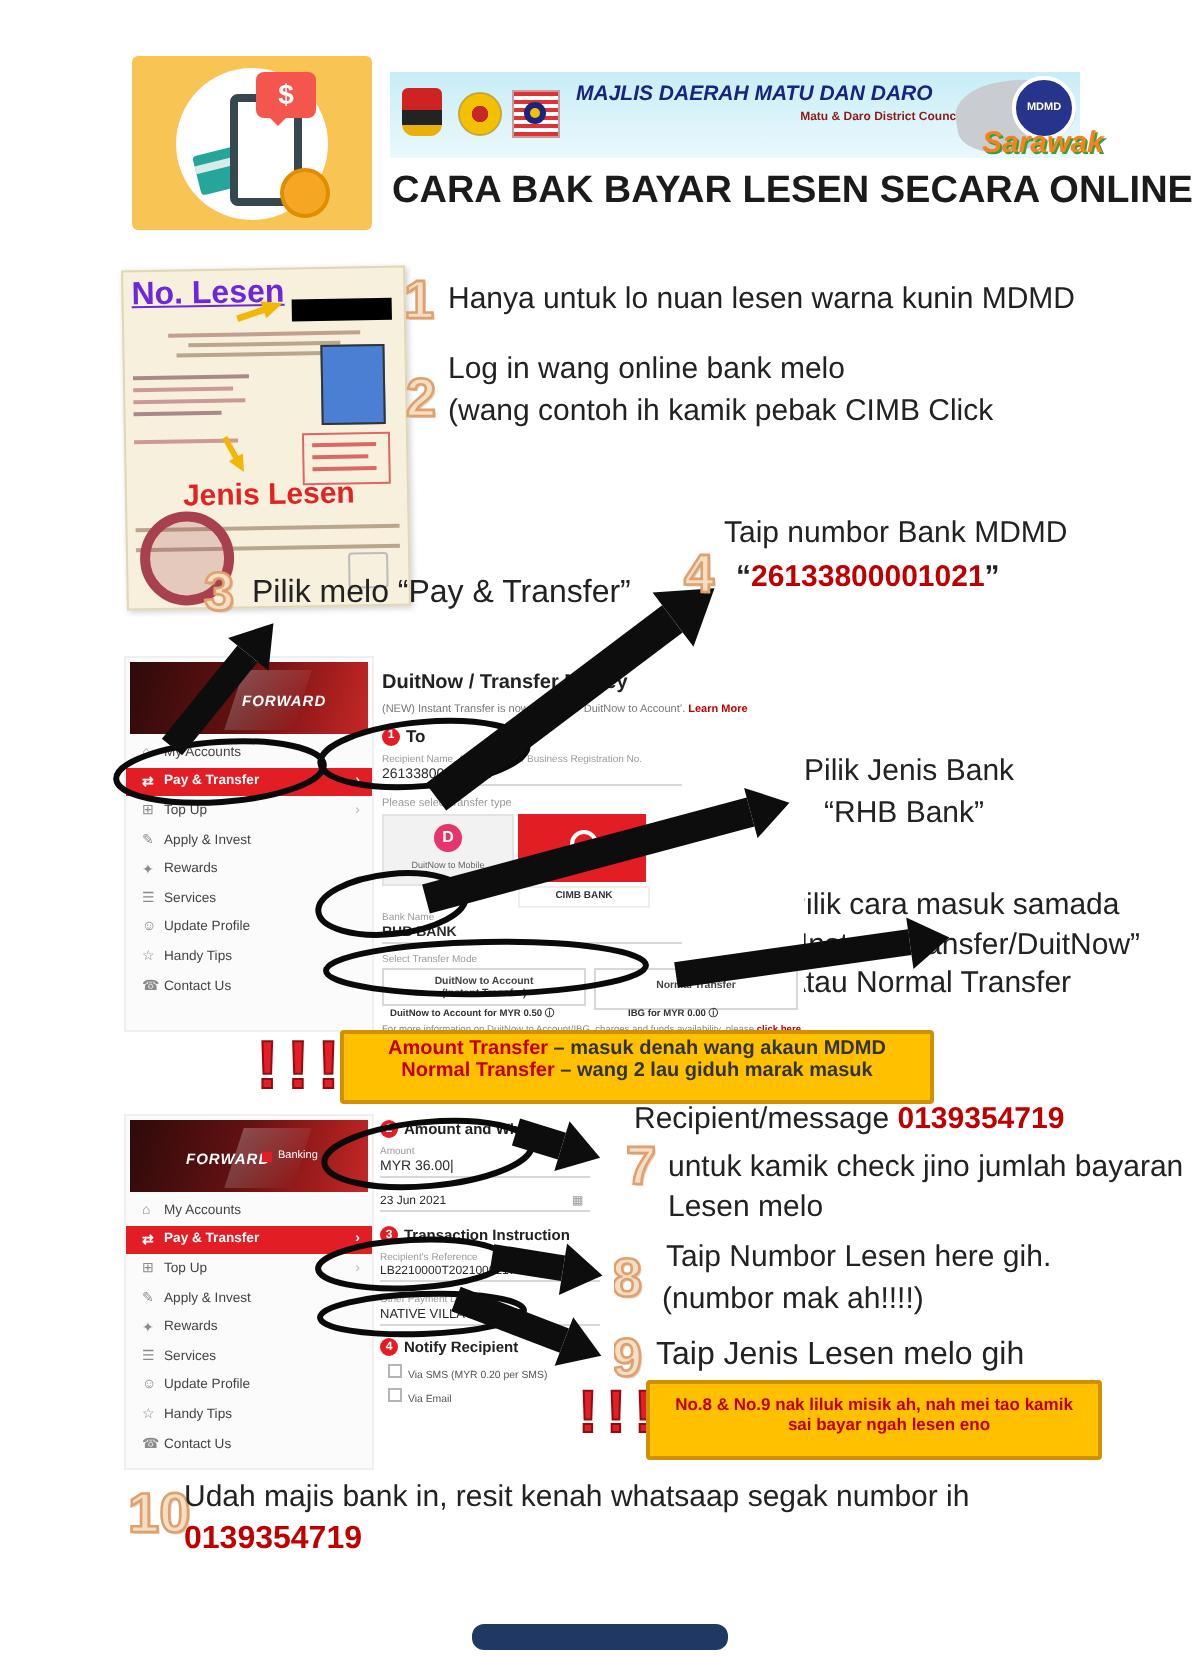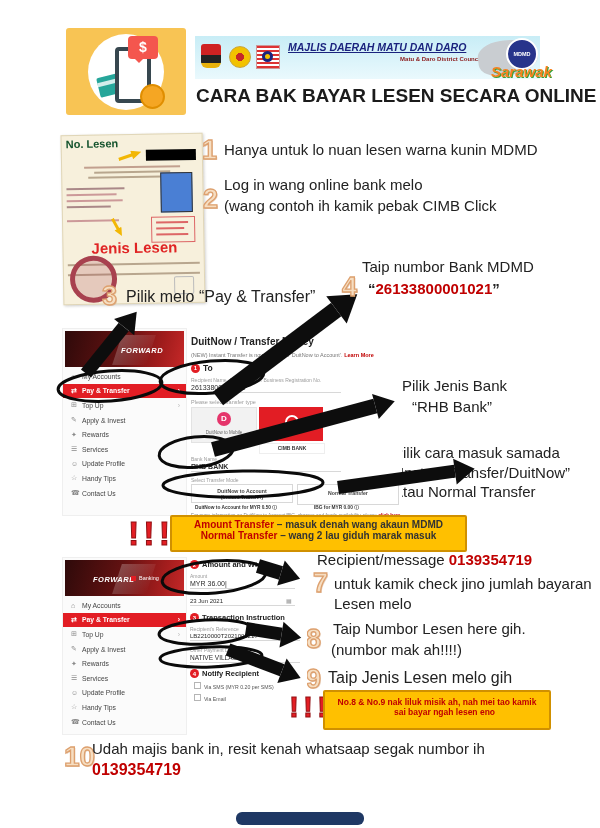--- a/index.html
+++ b/index.html
@@ -70,31 +70,31 @@
     </div>
   </div>
 
   <div class="abs" style="left:195px;top:36px;width:345px;height:43px;background:linear-gradient(180deg,#C8EDF6 0%,#EAF9FD 100%);">
     <div class="abs" style="left:6px;top:8px;width:20px;height:24px;background:linear-gradient(180deg,#cf2222 0 45%,#232323 45% 78%,#E8B10A 78% 100%);border-radius:3px 3px 6px 6px;"></div>
     <div class="abs" style="left:34px;top:10px;width:20px;height:20px;border-radius:50%;background:radial-gradient(circle,#c62828 0 28%,#F2C200 30% 100%);border:1px solid #caa53c;"></div>
     <div class="abs" style="left:61px;top:9px;width:22px;height:22px;background:repeating-linear-gradient(180deg,#d33 0 2px,#fff 2px 4px);border:1px solid #c99;">
       <div class="abs" style="left:5px;top:5px;width:11px;height:11px;background:#1A237E;border-radius:50%;"></div>
       <div class="abs" style="left:8px;top:8px;width:5px;height:5px;background:#F2C200;border-radius:50%;"></div>
     </div>
-    <div class="t" style="left:93px;top:5px;font-size:10.5px;font-weight:bold;font-style:italic;color:#1A237E;text-decoration:underline;">MAJLIS DAERAH MATU DAN DARO</div>
+    <div class="t" style="left:93px;top:5px;font-size:10.5px;font-weight:bold;font-style:italic;color:#1A237E;">MAJLIS DAERAH MATU DAN DARO</div>
     <div class="t" style="left:105px;top:20px;width:228px;text-align:right;font-size:6px;font-weight:bold;color:#8B1A1A;">Matu &amp; Daro District Council Official Website</div>
     <div class="abs" style="left:283px;top:4px;width:60px;height:35px;background:#C9CDD1;border-radius:42% 55% 48% 40%;transform:rotate(-8deg);"></div>
     <div class="abs" style="left:311px;top:2px;width:28px;height:28px;background:#27348B;border:2px solid #fff;border-radius:50%;color:#fff;font-size:5.5px;font-weight:bold;text-align:center;line-height:28px;">MDMD</div>
     <div class="t" style="left:296px;top:27px;font-size:15px;font-weight:bold;font-style:italic;color:#F6821F;text-shadow:1px 1px 0 #3aa13a;">Sarawak</div>
   </div>
 
   <div class="t" style="left:196px;top:84px;font-size:19px;font-weight:bold;color:#1b1b1b;">CARA BAK BAYAR LESEN SECARA ONLINE</div>
 
   <div class="abs" style="left:62px;top:134px;width:140px;height:168px;background:#F7F0DC;border:1px solid #E0D6B8;box-shadow:1px 1px 3px rgba(0,0,0,.2);transform:rotate(-1deg);">
-    <div class="t" style="left:4px;top:2px;font-size:11px;font-weight:bold;color:#14532d;">No. Lesen</div>
+    <div class="t" style="left:4px;top:2px;font-size:16px;font-weight:bold;color:#6d28d9;text-decoration:underline;">No. Lesen</div>
     <div class="yarr" style="left:56px;top:16px;width:24px;height:9px;transform:rotate(-18deg);"></div>
     <div class="abs" style="left:84px;top:15px;width:50px;height:11px;background:#000;"></div>
     <div class="doc-ln" style="left:22px;top:31px;width:96px;"></div>
     <div class="doc-ln" style="left:32px;top:36px;width:76px;background:#b8a68e;"></div>
     <div class="doc-ln" style="left:26px;top:41px;width:88px;background:#b8a68e;"></div>
     <div class="doc-ln" style="left:4px;top:52px;width:58px;background:#a88;"></div>
     <div class="doc-ln" style="left:4px;top:58px;width:50px;background:#c99;"></div>
     <div class="doc-ln" style="left:4px;top:64px;width:56px;background:#c99;"></div>
     <div class="doc-ln" style="left:4px;top:70px;width:44px;background:#a88;"></div>
     <div class="doc-ln" style="left:4px;top:84px;width:52px;background:#c99;"></div>

